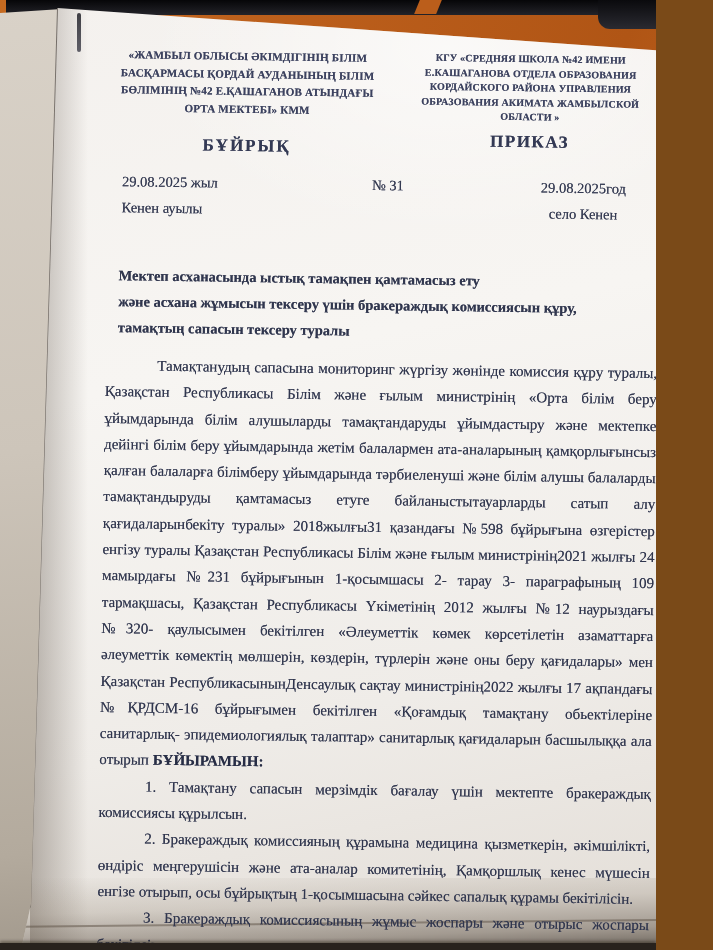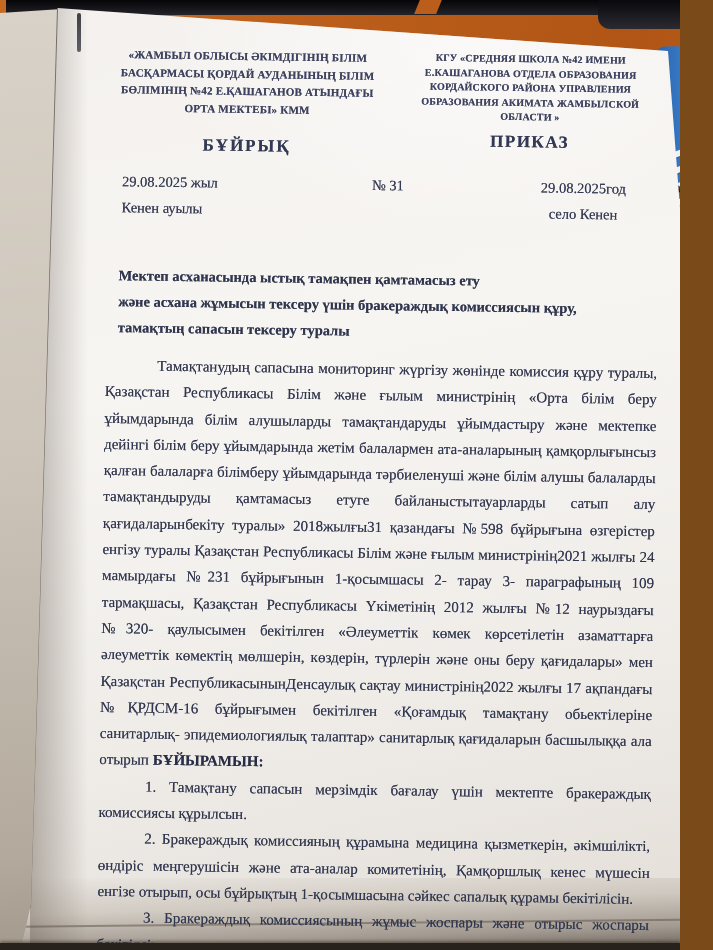--- a/index.html
+++ b/index.html
@@ -1,19 +1,18 @@
 <!DOCTYPE html>
 <html><head>
 <meta charset="utf-8">
 <style>
   html,body{margin:0;padding:0;background:#7a4a18;}
   .canvas{
     position:relative;width:656px;height:950px;overflow:hidden;
     font-family:"Liberation Serif","DejaVu Serif",serif;
-    padding-left:24px;
   }
   
   .desk{position:absolute;inset:0;z-index:0;
     background:linear-gradient(105deg,#c56a20 0%,#bb5e1b 35%,#b05515 70%,#c2671f 100%);}
   .top-band{position:absolute;left:6px;right:0;top:0;height:15px;z-index:1;
     background:linear-gradient(#060608,#232329);}
   .top-band-right{position:absolute;left:598px;right:0;top:0;height:29px;z-index:1;
     background:linear-gradient(#0a0a0d,#2a2a31);border-radius:0 0 0 12px;}
   .band-notch{position:absolute;left:417px;top:0;width:22px;height:14px;z-index:2;
     background:#bb5e1b;transform:skewX(-22deg);}

